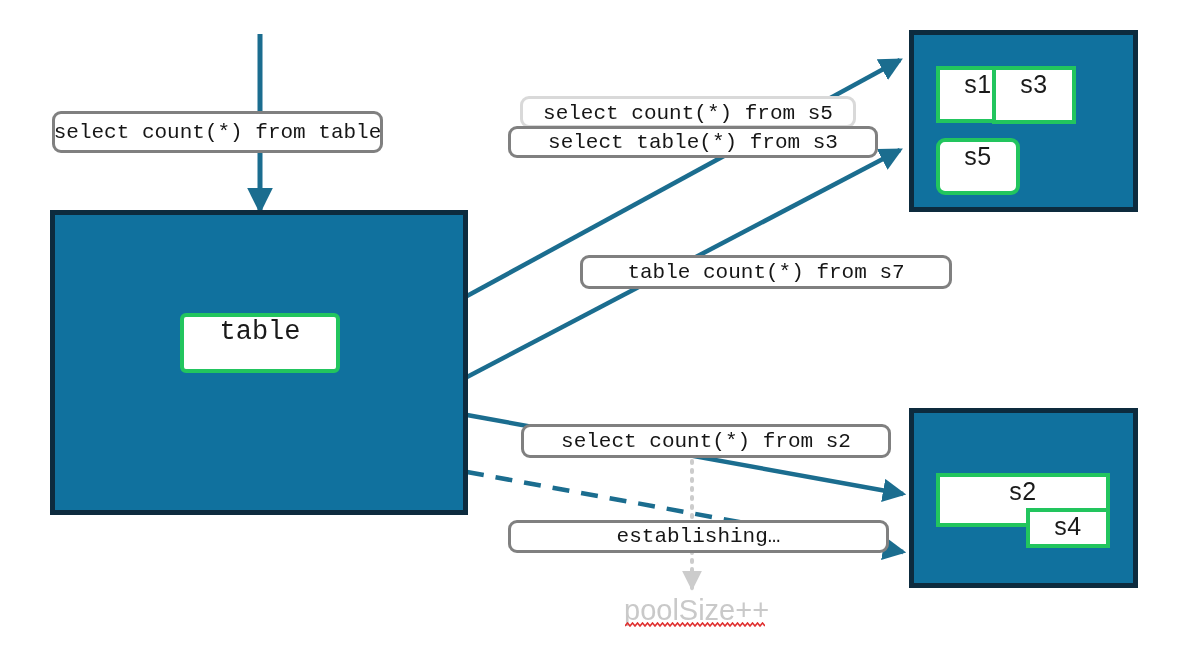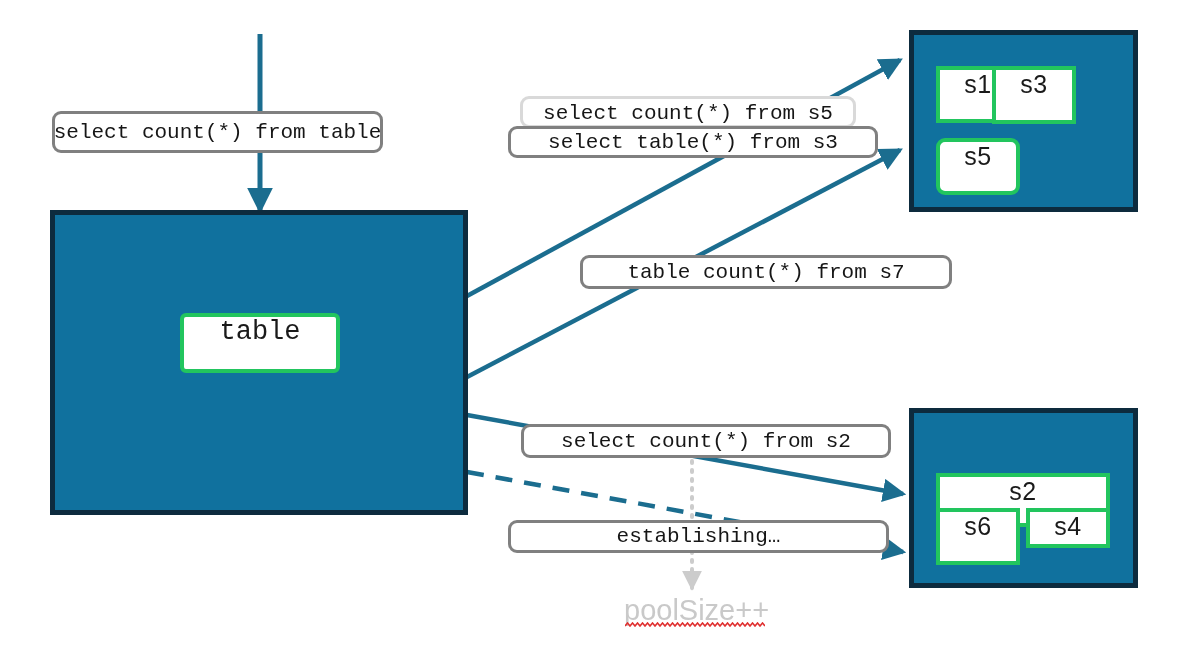--- a/index.html
+++ b/index.html
@@ -131,23 +131,20 @@
   </div>
   <div class="chip" style="left:936px; top:138px; width:84px; height:57px;border-radius:9px;">
     <span>s5</span>
   </div>
 
   <div class="group-box" style="left:909px; top:408px; width:229px; height:180px;">
   </div>
   <div class="chip" style="left:936px; top:438px; width:174px; height:54px;margin-top:35px;">
     <span>s2</span>
   </div>
-  <div class="chip" style="left:936px; top:508px; width:84px; height:57px;">
-    <span>s6</span>
-  </div>
   <div class="chip" style="left:1026px; top:508px; width:84px; height:40px;">
     <span>s4</span>
   </div>
 
   <div class="label-box" style="left:52px; top:111px; width:331px; height:42px;">
     <span>select count(*) from table</span>
   </div>
 
   <div class="label-box faint" style="left:520px; top:96px; width:336px; height:32px;align-items:flex-end;">
     <span>select count(*) from s5</span>

